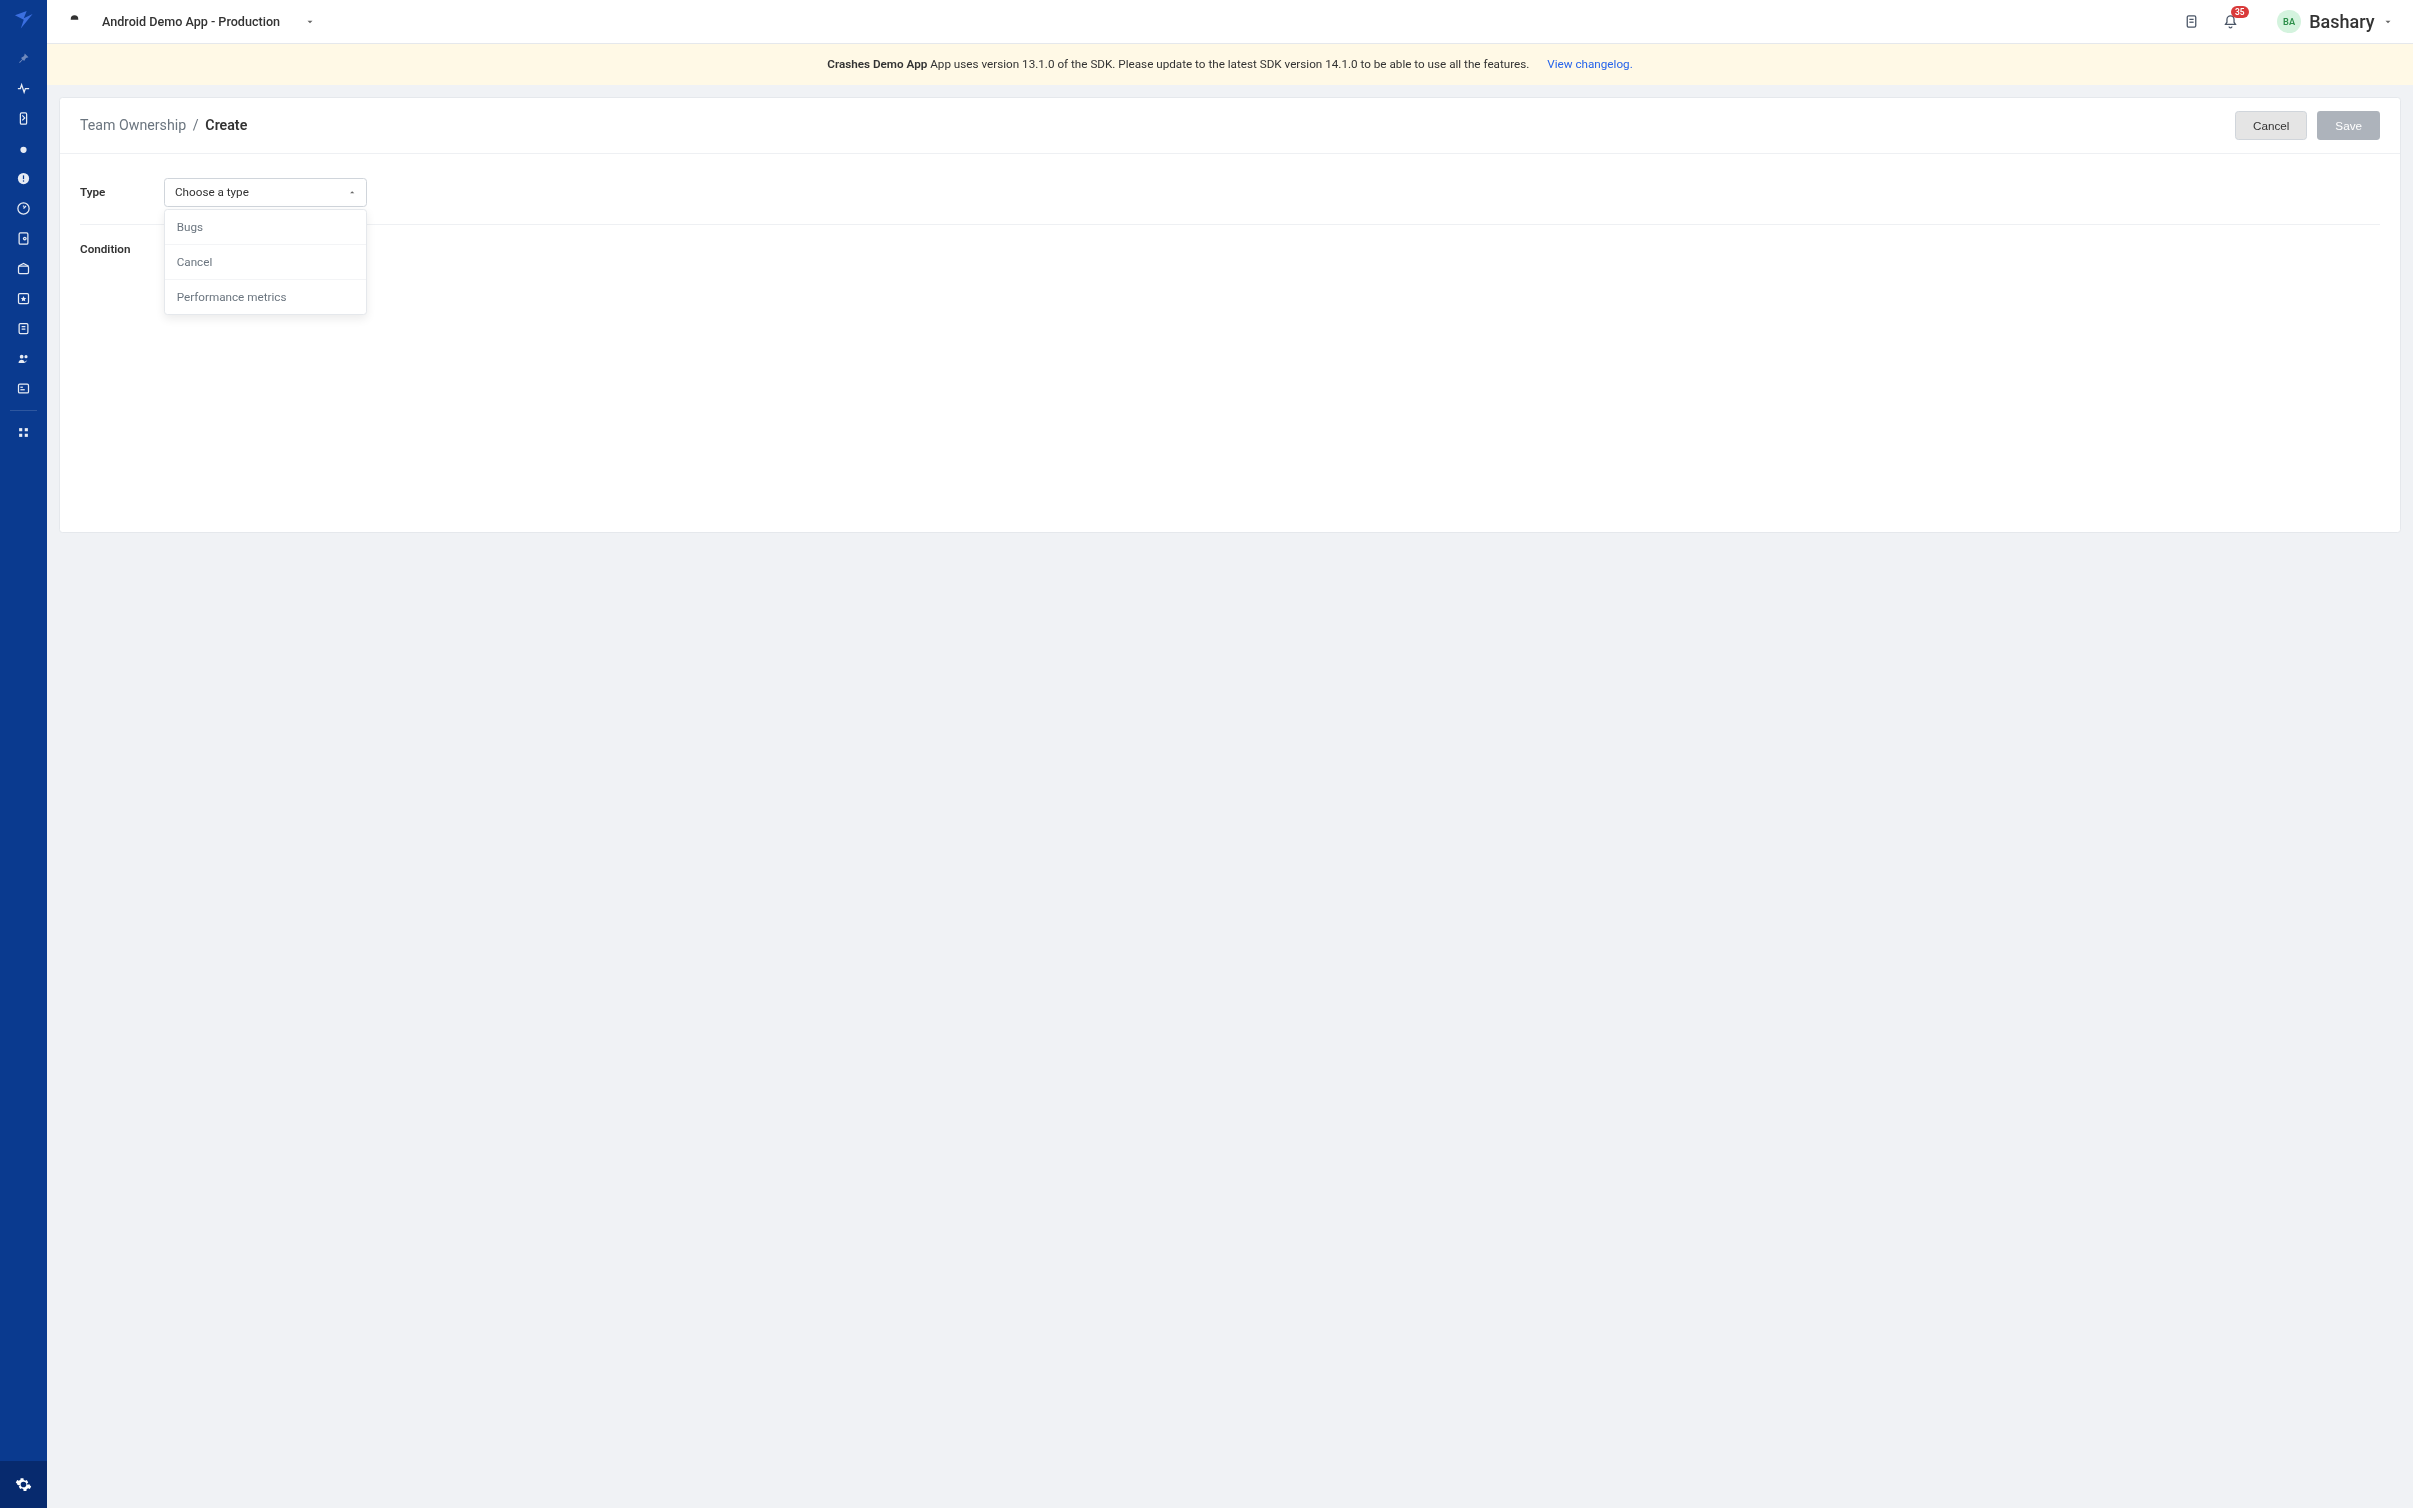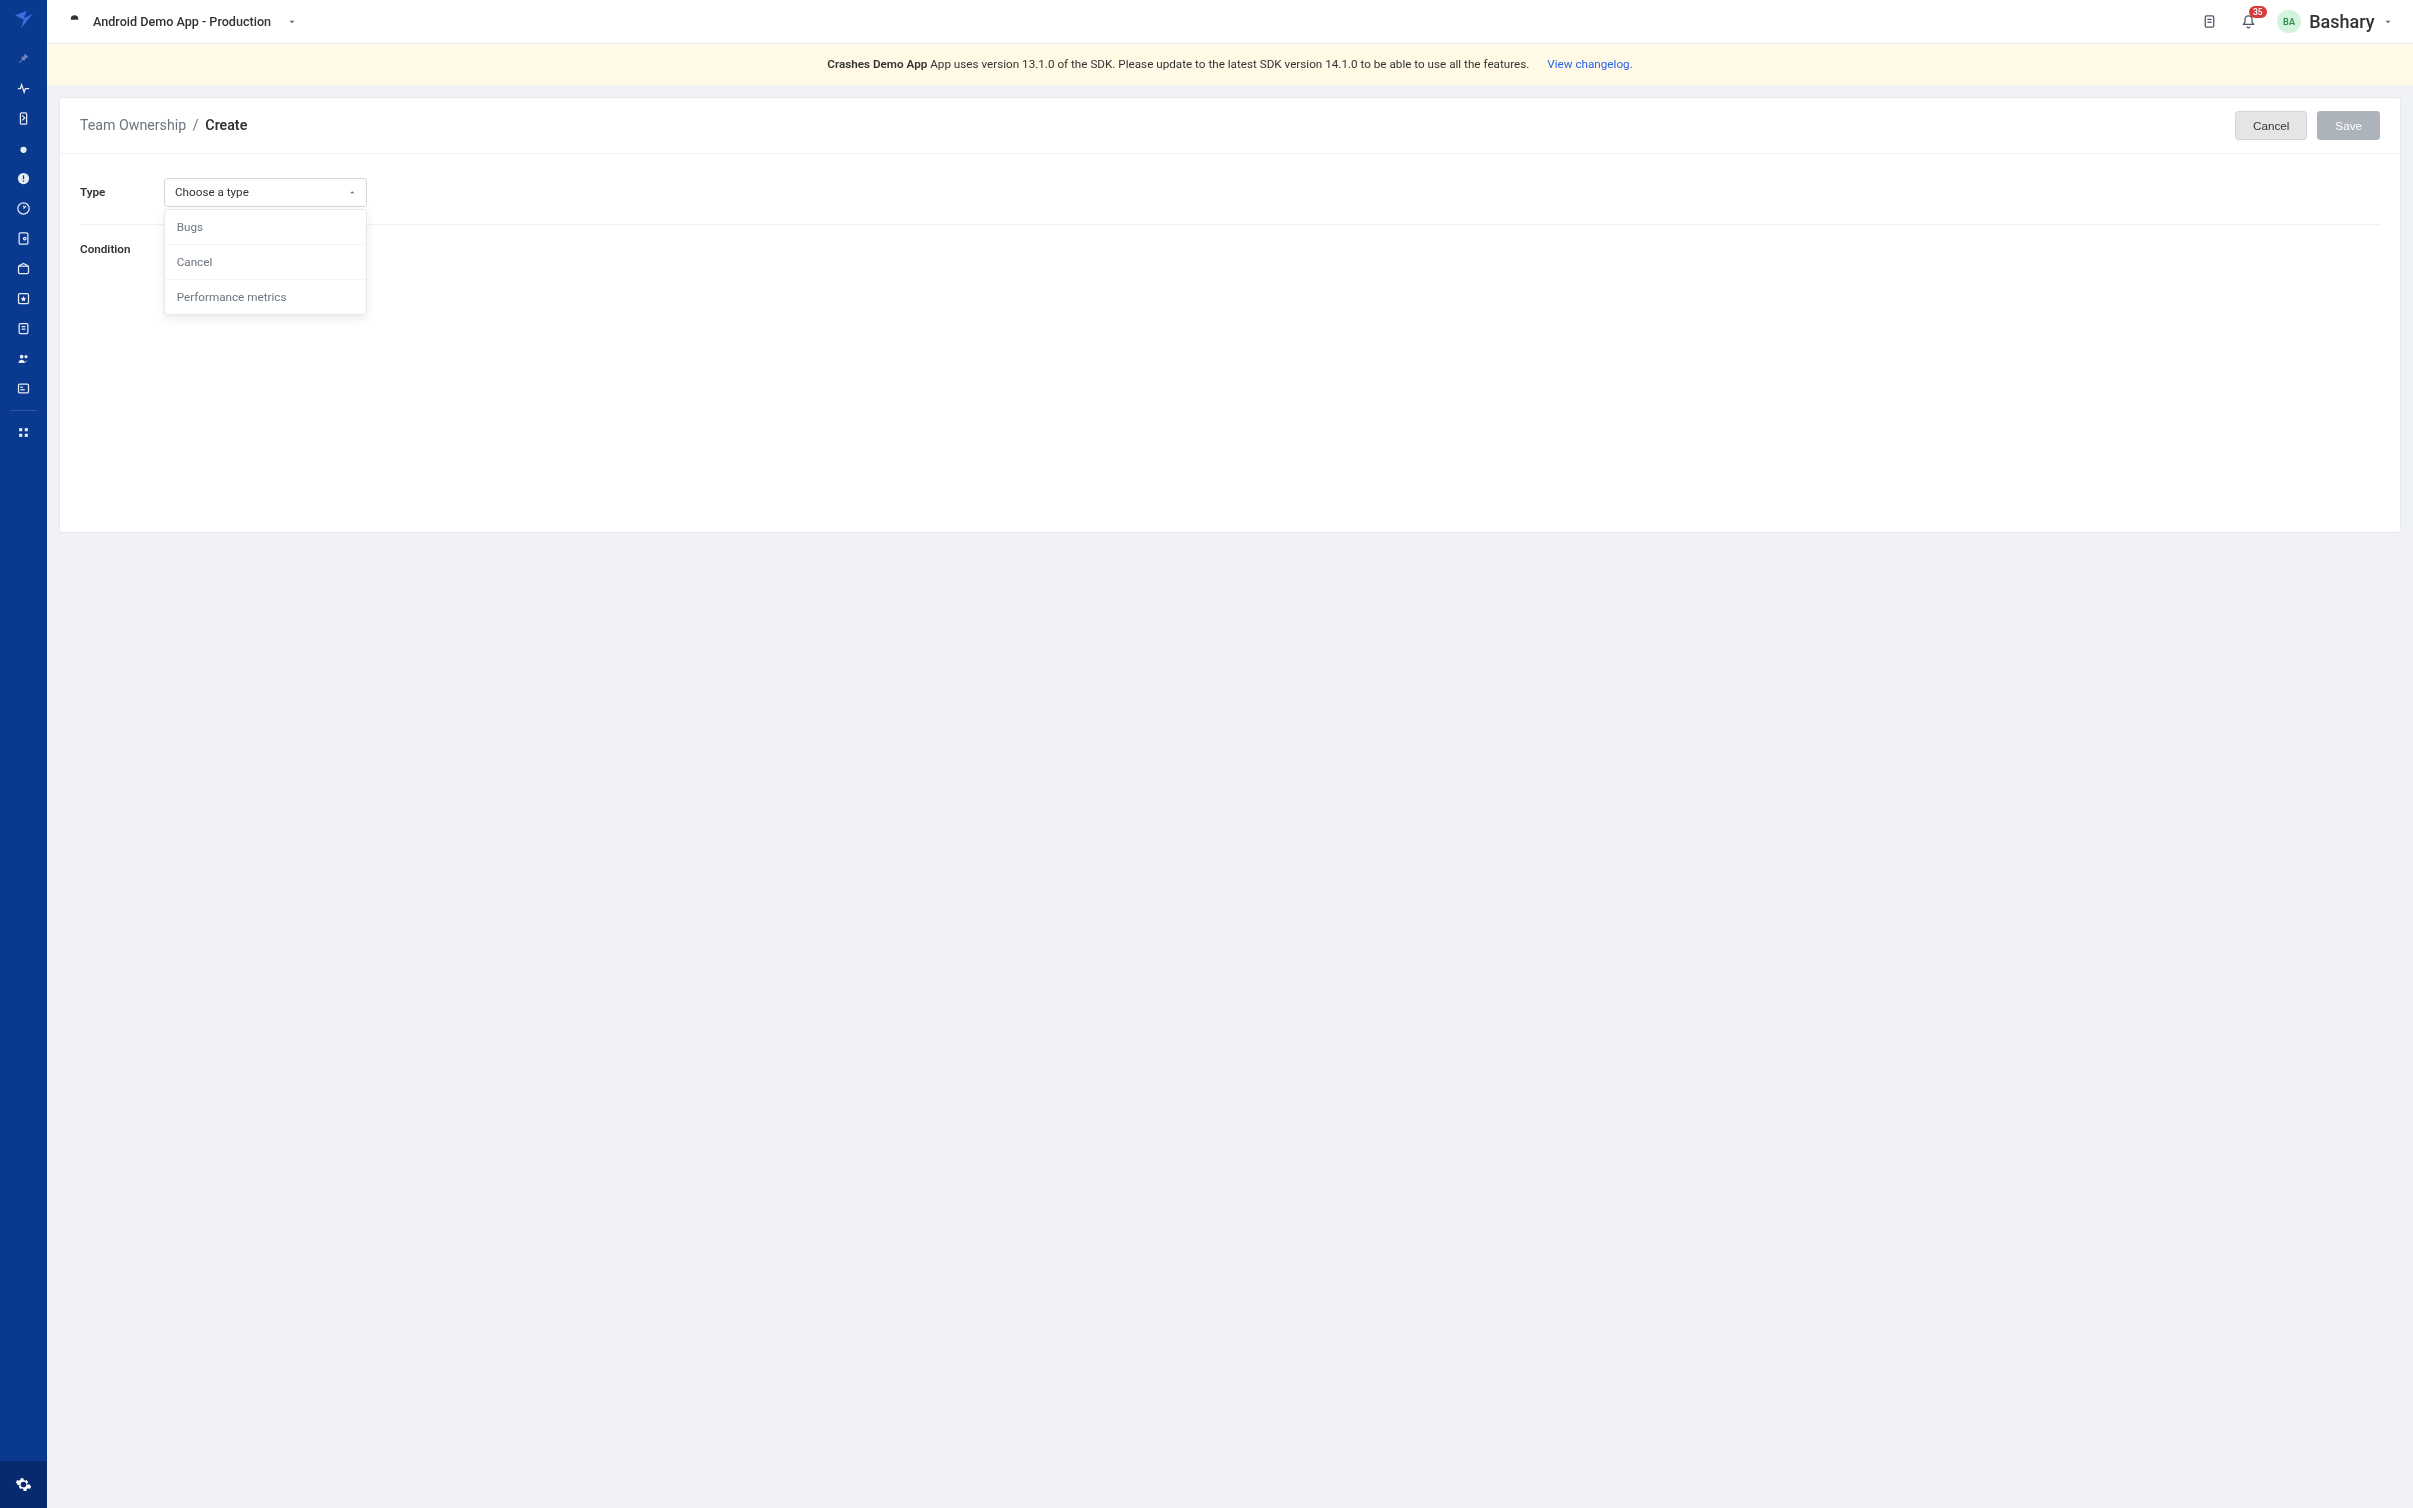--- a/index.html
+++ b/index.html
@@ -10,29 +10,29 @@
 .sidebar-logo svg{width:23.5px;height:23.5px}
 .sidebar-icon{width:47px;height:30px;display:flex;align-items:center;justify-content:center;cursor:pointer;opacity:.9}
 .sidebar-icon svg{width:15px;height:15px;fill:#fff}
 .sidebar-pin svg{fill:#7b92c2}
 .sidebar-divider{height:0.8px;background:rgba(255,255,255,.15);margin:6.7px 10px;width:27px}
 .sidebar-spacer{flex:1}
 .sidebar-settings{width:47px;height:47px;background:#072a6e;display:flex;align-items:center;justify-content:center;cursor:pointer}
 .sidebar-settings svg{width:17px;height:17px;fill:#fff}
 .main{flex:1;display:flex;flex-direction:column;min-width:0}
 .topbar{height:44px;background:#fff;border-bottom:0.8px solid #e5e8ec;display:flex;align-items:center;padding:0 20px;gap:11.7px}
-.app-selector{display:flex;align-items:center;gap:11px;cursor:pointer}
+.app-selector{display:flex;align-items:center;gap:20px;cursor:pointer}
 .app-selector svg.android{width:15px;height:15px;fill:#333}
 .app-selector .name{font-size:12.6px;font-weight:500;color:#333}
 .app-selector svg.caret{width:10px;height:10px;fill:#666;margin-left:5px}
 .topbar-spacer{flex:1}
 .topbar-icon{width:27px;height:27px;display:flex;align-items:center;justify-content:center;cursor:pointer;position:relative}
 .topbar-icon svg{width:17px;height:17px;fill:none;stroke:#4a5566;stroke-width:1.8}
 .notif-badge{position:absolute;top:-1.7px;right:-5px;background:#d93a3a;color:#fff;font-size:8.4px;font-weight:600;padding:1.7px 4.2px;border-radius:6.7px;line-height:1}
-.user-block{display:flex;align-items:center;gap:8.4px;cursor:pointer;margin-left:4px}
+.user-block{display:flex;align-items:center;gap:8.4px;cursor:pointer;margin-left:22px}
 .avatar{width:23.5px;height:23.5px;border-radius:50%;background:#d4f3de;color:#2d8f4a;display:flex;align-items:center;justify-content:center;font-size:9.2px;font-weight:600}
 .user-name{font-size:18px;font-weight:500;color:#333}
 .user-block svg{width:10px;height:10px;fill:#666}
 .banner{background:#fff9e6;padding:13.4px 20px;display:flex;justify-content:center;font-size:11.7px;color:#333}
 .banner .strong{font-weight:600}
 .banner a{color:#2563eb;text-decoration:none;margin-left:15px}
 .page{flex:1;padding:12px;overflow:auto}
 .card{background:#fff;border:0.8px solid #e5e8ec;border-radius:3.4px;min-height:436px}
 .card-header{display:flex;align-items:center;justify-content:space-between;padding:13.4px 20px;border-bottom:0.8px solid #eef0f3}
 .breadcrumb{display:flex;align-items:center;gap:6.7px;font-size:14.2px;color:#6b757f}

